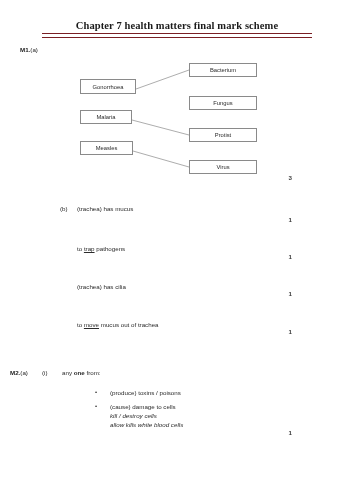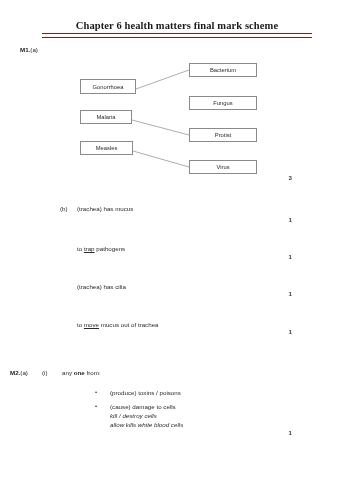--- a/index.html
+++ b/index.html
@@ -94,21 +94,21 @@
   .bullet-dot {
     position: absolute;
     font-size: 6px;
     color: #2b2b2b;
     line-height: 1;
   }
 </style>
 </head>
 <body>
 
-<div id="doc-title">Chapter 6 health matters final mark scheme</div>
+<div id="doc-title">Chapter 7 health matters final mark scheme</div>
 <div id="title-rule"></div>
 
 <div class="qlabel" style="left:20px; top:46px;"><b>M1.</b><span>(a)</span></div>
 
 <svg id="match-diagram" viewBox="0 0 354 500">
   <line x1="136" y1="89" x2="189" y2="70" stroke="#8a8a8a" stroke-width="0.7"></line>
   <line x1="132" y1="120" x2="189" y2="135" stroke="#8a8a8a" stroke-width="0.7"></line>
   <line x1="133" y1="151" x2="189" y2="167" stroke="#8a8a8a" stroke-width="0.7"></line>
 </svg>
 

